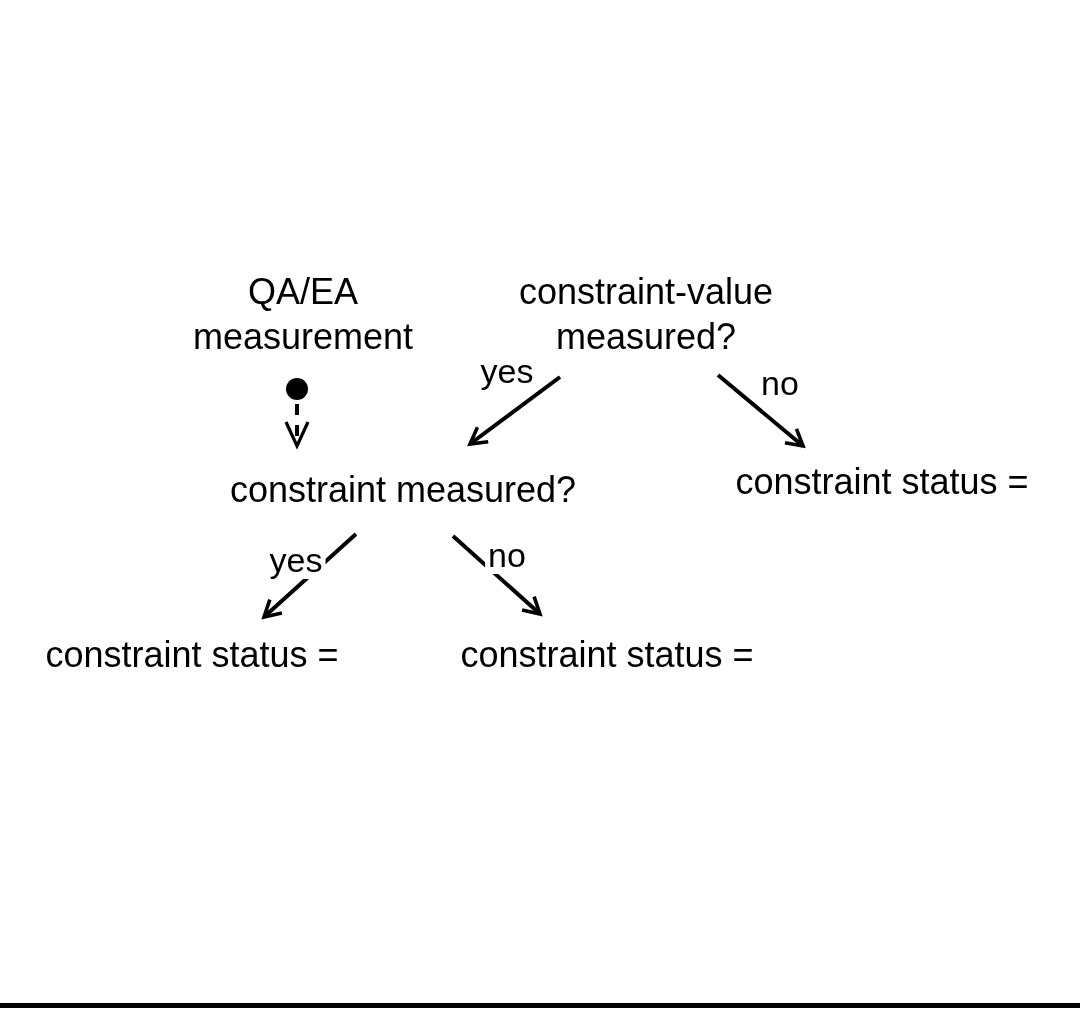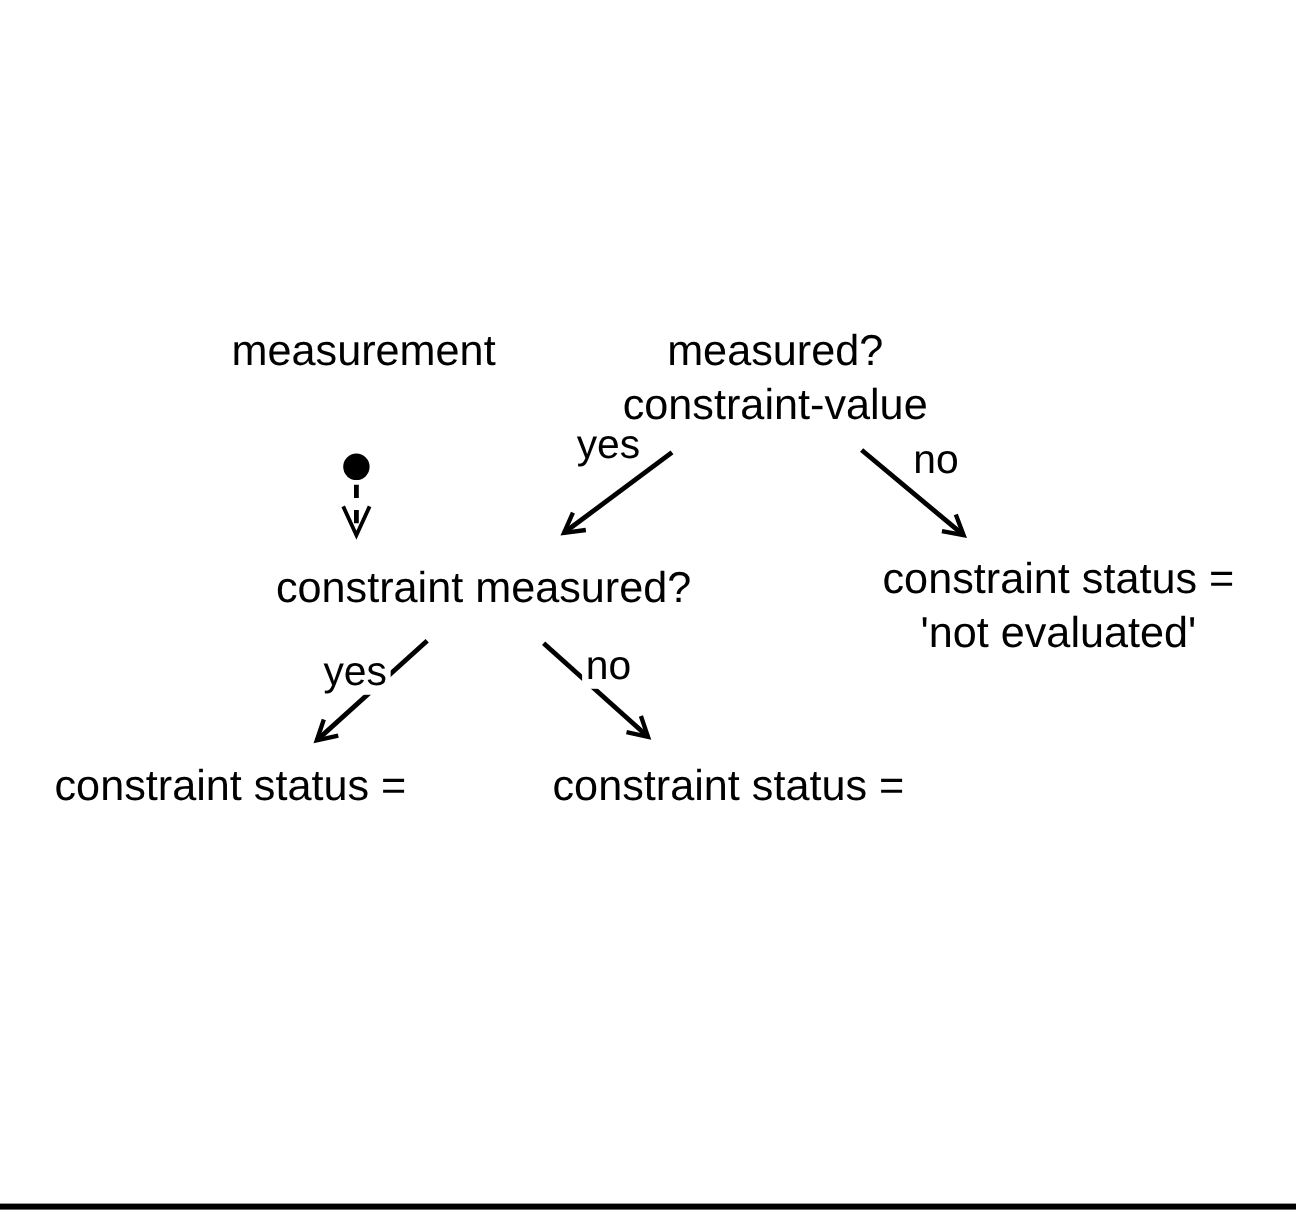--- a/index.html
+++ b/index.html
@@ -72,35 +72,35 @@
     <line x1="560" y1="377" x2="470" y2="444" stroke="#000000" stroke-width="4" marker-end="url(#barb)"></line>
 
     <line x1="718" y1="375" x2="803" y2="446" stroke="#000000" stroke-width="4" marker-end="url(#barb)"></line>
 
     <line x1="356" y1="534" x2="264" y2="617" stroke="#000000" stroke-width="4" marker-end="url(#barb)"></line>
 
     <line x1="453" y1="536" x2="540" y2="614" stroke="#000000" stroke-width="4" marker-end="url(#barb)"></line>
   </svg>
 
   <div class="node" style="left:303px; top:269px;">
+    <div>QA/EA</div>
     <div>measurement</div>
   </div>
 
   <div class="node" style="left:646px; top:269px;">
+    <div>constraint-value</div>
     <div>measured?</div>
-    <div>constraint-value</div>
   </div>
 
   <div class="node" style="left:403px; top:467px;">
     <div>constraint measured?</div>
   </div>
 
   <div class="node" style="left:882px; top:459px;">
     <div>constraint status =</div>
-    <div>'not evaluated'</div>
   </div>
 
   <div class="node" style="left:192px; top:632px;">
     <div>constraint status =</div>
   </div>
 
   <div class="node" style="left:607px; top:632px;">
     <div>constraint status =</div>
   </div>
 

